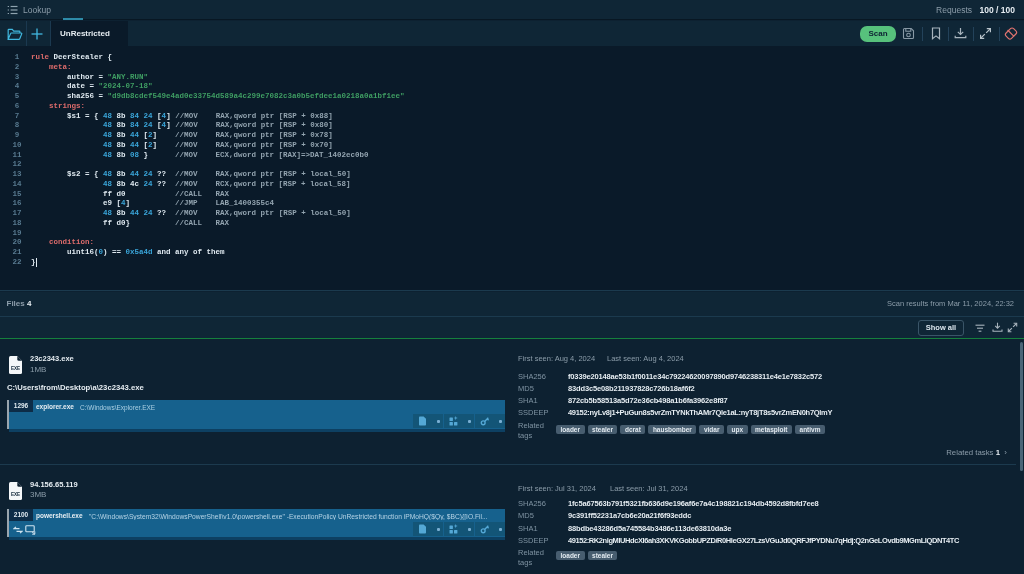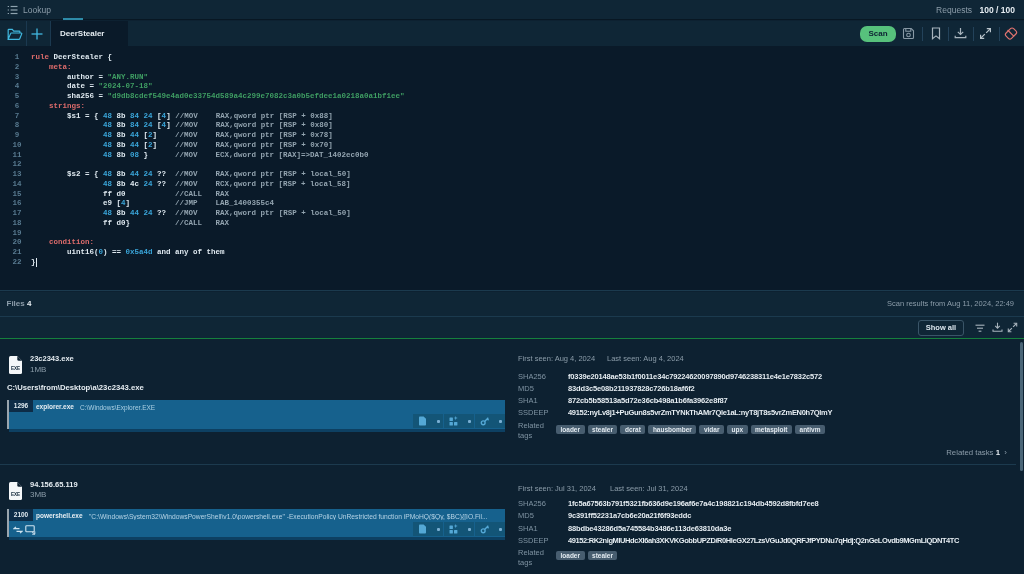--- a/index.html
+++ b/index.html
@@ -60,21 +60,21 @@
   </svg>
   <div class="abs" style="left:26px;top:0;width:1px;height:25px;background:#1b3950;"></div>
   <svg class="abs" style="left:31px;top:7px" width="12" height="12" viewBox="0 0 12 12">
     <g stroke="#41b9e0" stroke-width="1.3">
         <line x1="6" y1="0.5" x2="6" y2="11.5"></line>
         <line x1="0.5" y1="6" x2="11.5" y2="6"></line>
       </g>
   </svg>
   <div class="abs" style="left:50px;top:0;width:1px;height:25px;background:#1b3950;"></div>
   <div class="abs" style="left:51px;top:0;width:77px;height:25px;background:#0a1a29;"></div>
-  <div class="abs white bold" style="left:60px;top:8px;font-size:8px;">DeerStealer</div>
+  <div class="abs white bold" style="left:60px;top:8px;font-size:8px;">UnRestricted</div>
   <div class="abs" style="left:860px;top:5px;width:36px;height:16px;background:#57c17c;border-radius:7px;color:#0e2233;font-weight:bold;font-size:8px;text-align:center;line-height:16px;">Scan</div>
   <svg class="abs" style="left:902px;top:6px" width="13" height="13" viewBox="0 0 13 13">
     <g fill="none" stroke="#8899a5" stroke-width="1.1">
       <path d="M1.5 2.5 Q1.5 1.5 2.5 1.5 L9.2 1.5 L11.5 3.8 L11.5 10.5 Q11.5 11.5 10.5 11.5 L2.5 11.5 Q1.5 11.5 1.5 10.5 Z"></path>
       <path d="M3.8 1.8 L3.8 4.2 L8.8 4.2 L8.8 1.8"></path>
       <circle cx="6.5" cy="8" r="1.8"></circle>
     </g>
   </svg>
   <div class="abs" style="left:922px;top:6px;width:1px;height:14px;background:#23425a;"></div>
   <svg class="abs" style="left:930px;top:6px" width="12" height="13" viewBox="0 0 12 13">
@@ -126,21 +126,21 @@
                 <span class="num">48</span> 8b <span class="num">44</span> <span class="num">24</span> ??  <span class="com">//MOV    RAX,qword ptr [RSP + local_50]</span>
                 ff d0}          <span class="com">//CALL   RAX</span>
 
     <span class="kw">condition:</span>
         uint16(<span class="num">0</span>) == <span class="num">0x5a4d</span> and any of them
 }</pre>
 <div class="abs" style="left:36px;top:212px;width:1px;height:9px;background:#dfe9f0;"></div>
 </div>
 <div id="filesbar">
   <div class="abs" style="left:6.5px;top:6.5px;font-size:8px;"><span class="gray bold">Files</span> <span class="white bold">4</span></div>
-  <div class="abs gray" style="right:10px;top:7px;font-size:7.5px;">Scan results from Aug 11, 2024, 22:49</div>
+  <div class="abs gray" style="right:10px;top:7px;font-size:7.5px;">Scan results from Mar 11, 2024, 22:32</div>
 </div>
 <div id="toolsrow">
   <div class="abs" style="left:918px;top:3px;width:46px;height:16px;border:1px solid #3a5568;border-radius:3px;color:#dce6ee;font-weight:bold;font-size:7.5px;text-align:center;line-height:13px;">Show all</div>
   <svg class="abs" style="left:975px;top:6.5px" width="10" height="9" viewBox="0 0 10 9">
     <g stroke="#a8b4bd" stroke-width="1.1">
       <line x1="0.5" y1="1.2" x2="9.5" y2="1.2"></line>
         <line x1="2" y1="4.2" x2="8" y2="4.2"></line>
         <line x1="3.6" y1="7.2" x2="6.4" y2="7.2"></line>
     </g>
   </svg>

